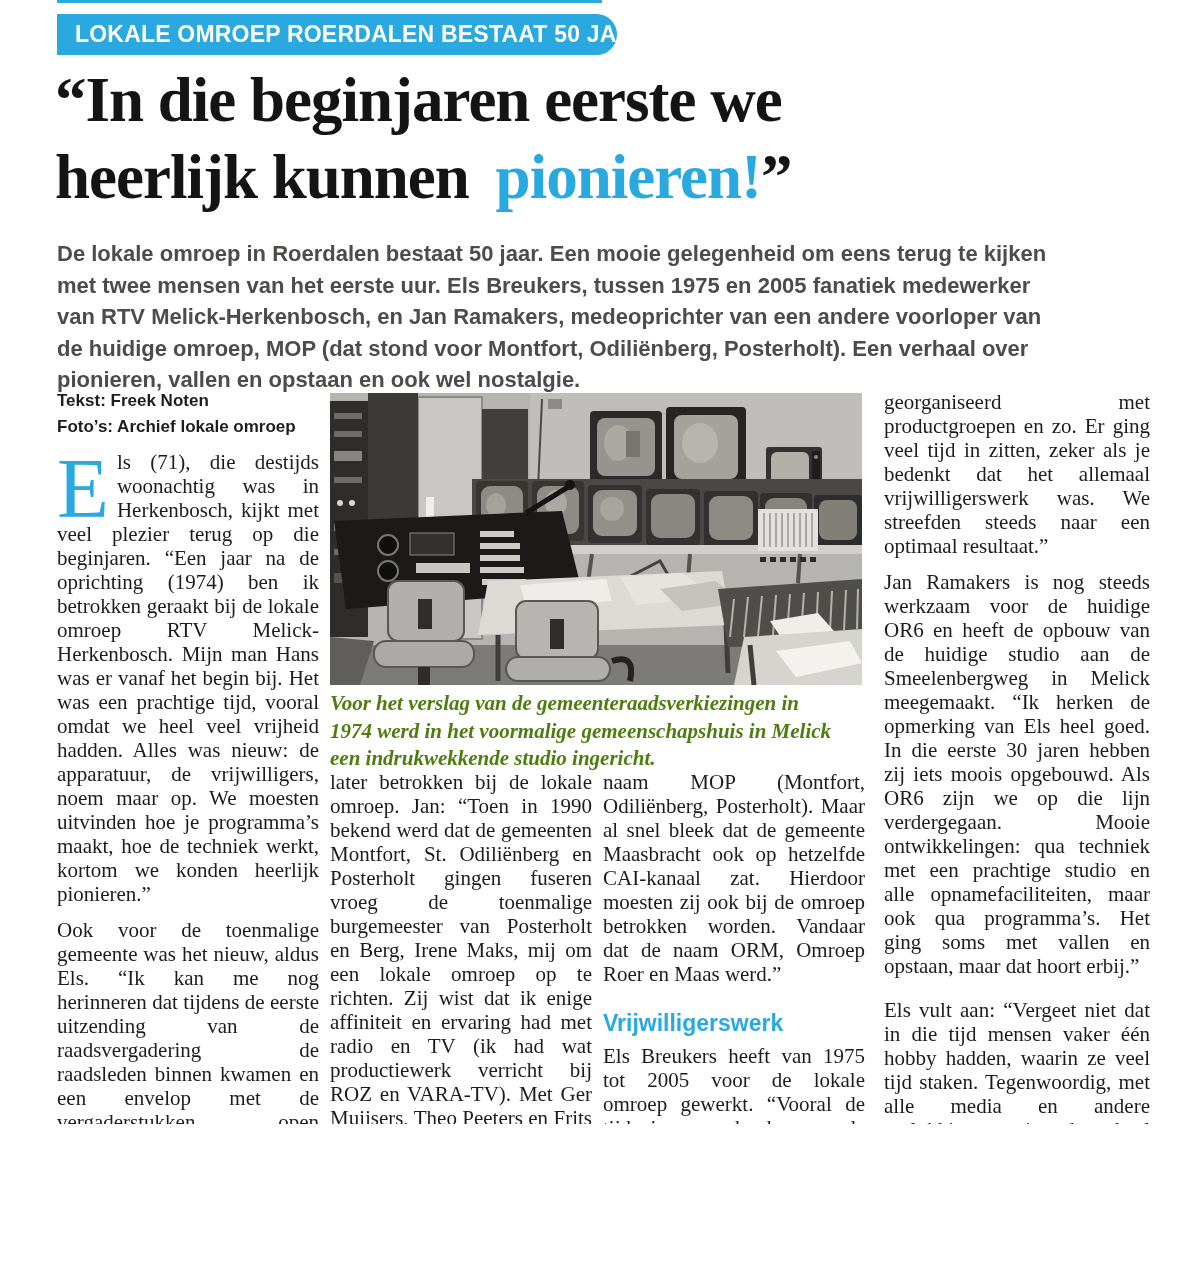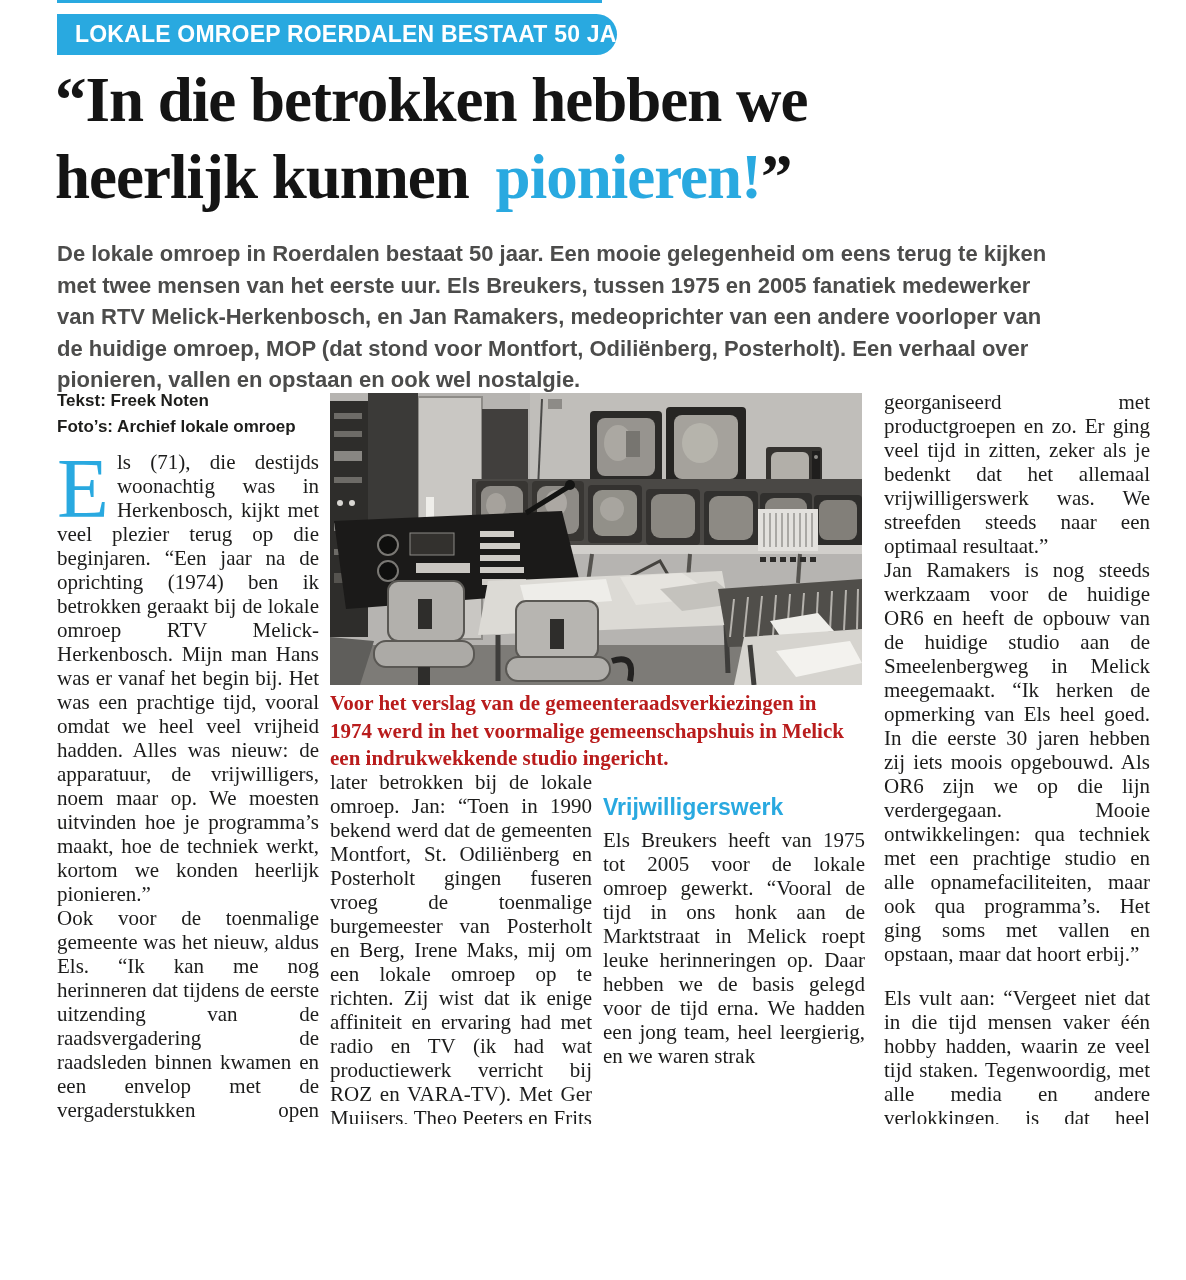--- a/index.html
+++ b/index.html
@@ -41,52 +41,52 @@
   
   .col{
     position:absolute;width:262px;
     font-size:21px;line-height:24px;text-align:justify;color:#1c1c1b;
   }
   #col1{left:57px;top:450px;}
   #col2{left:330px;top:770px;}
   #col3{left:603px;top:770px;}
   #col4{left:884px;top:390px;width:266px;}
   .col p{margin:0;}
-  .col p + p{margin-top:0;}
+  .col p + p{margin-top:12px;}
   .col .gap-before{margin-top:20px;}
   .dropcap{
     float:left;color:#29a9e0;font-weight:normal;
     font-size:85px;line-height:68px;padding:4px 8px 0 0;
   }
   .subhead{
     font-family:"Liberation Sans", sans-serif;font-weight:bold;
     font-size:23px;line-height:26px;color:#29a9e0;text-align:left;
     margin:24px 0 8px 0;
   }
   
   .photo{position:absolute;left:330px;top:393px;width:532px;height:292px;}
   .caption{
     position:absolute;left:330px;top:690px;width:515px;
-    font-family:"Liberation Serif", serif;font-weight:bold;
-    font-size:21px;line-height:27.5px;color:#b91c1c;
+    font-family:"Liberation Serif", serif;font-style:italic;font-weight:bold;
+    font-size:21px;line-height:27.5px;color:#4d7c0f;
   }
 </style>
 </head>
 <body>
 
 <div id="page">
 
   <div class="top-strip"></div>
 
   <div class="banner">
     <span>LOKALE OMROEP ROERDALEN BESTAAT 50 JAAR</span>
   </div>
 
   <div class="headline">
-    <span>“In die betrokken hebben we</span><br>
+    <span>“In die beginjaren eerste we</span><br>
     <span>heerlijk kunnen </span><span class="accent">pionieren!</span><span>”</span>
   </div>
 
   <div class="intro">De lokale omroep in Roerdalen bestaat 50 jaar. Een mooie gelegenheid om eens terug te kijken met twee mensen van het eerste uur. Els Breukers, tussen 1975 en 2005 fanatiek medewerker van RTV Melick-Herkenbosch, en Jan Ramakers, medeoprichter van een andere voorloper van de huidige omroep, MOP (dat stond voor Montfort, Odiliënberg, Posterholt). Een verhaal over pionieren, vallen en opstaan en ook wel nostalgie.</div>
 
   <div class="byline">
     <div>Tekst: Freek Noten</div>
     <div>Foto’s: Archief lokale omroep</div>
   </div>
 
@@ -274,20 +274,21 @@
     <p>Ook voor de toenmalige gemeente was het nieuw, aldus Els. “Ik kan me nog herinneren dat tijdens de eerste uitzending van de raadsvergadering de raadsleden binnen kwamen en een envelop met de vergaderstukken open maakten. Naderhand ontdekten ze dat de hele dorpsgemeenschap vanaf nu meekeek. Dat is later wel veranderd, haha!”</p>
     <div class="subhead">Fuseren</div>
 
   </div>
 
   <div class="col" id="col2">
     <p>later betrokken bij de lokale omroep. Jan: “Toen in 1990 bekend werd dat de gemeenten Montfort, St. Odiliënberg en Posterholt gingen fuseren vroeg de toenmalige burgemeester van Posterholt en Berg, Irene Maks, mij om een lokale omroep op te richten. Zij wist dat ik enige affiniteit en ervaring had met radio en TV (ik had wat productiewerk verricht bij ROZ en VARA-TV). Met Ger Muijsers, Theo Peeters en Frits Smeets hebben we de handen ineengeslagen. In samenwerking met Rob Karsten (die nu nog steeds voorzitter van OR6 is) hebben we een stichting opgericht, aanvankelijk met de</p>
   </div>
 
   <div class="col" id="col3">
+    <p>naam MOP (Montfort, Odiliënberg, Posterholt). Maar al snel bleek dat de gemeente Maasbracht ook op hetzelfde CAI-kanaal zat. Hierdoor moesten zij ook bij de omroep betrokken worden. Vandaar dat de naam ORM, Omroep Roer en Maas werd.”</p>
     <div class="subhead">Vrijwilligerswerk</div>
     <p>Els Breukers heeft van 1975 tot 2005 voor de lokale omroep gewerkt. “Vooral de tijd in ons honk aan de Marktstraat in Melick roept leuke herinneringen op. Daar hebben we de basis gelegd voor de tijd erna. We hadden een jong team, heel leergierig, en we waren strak</p>
   </div>
 
   <div class="col" id="col4">
     <p>georganiseerd met productgroepen en zo. Er ging veel tijd in zitten, zeker als je bedenkt dat het allemaal vrijwilligerswerk was. We streefden steeds naar een optimaal resultaat.”</p>
     <p>Jan Ramakers is nog steeds werkzaam voor de huidige OR6 en heeft de opbouw van de huidige studio aan de Smeelenbergweg in Melick meegemaakt. “Ik herken de opmerking van Els heel goed. In die eerste 30 jaren hebben zij iets moois opgebouwd. Als OR6 zijn we op die lijn verdergegaan. Mooie ontwikkelingen: qua techniek met een prachtige studio en alle opnamefaciliteiten, maar ook qua programma’s. Het ging soms met vallen en opstaan, maar dat hoort erbij.”</p>
     <p class="gap-before">Els vult aan: “Vergeet niet dat in die tijd mensen vaker één hobby hadden, waarin ze veel tijd staken. Tegenwoordig, met alle media en andere verlokkingen, is dat heel anders. Het kan daarom best lastig worden om nieuwe vrijwilligers te krijgen. De lokale omroep moet sowieso nadenken hoe ze met de moderne tijd mee kunnen.”</p>
 
   </div>

